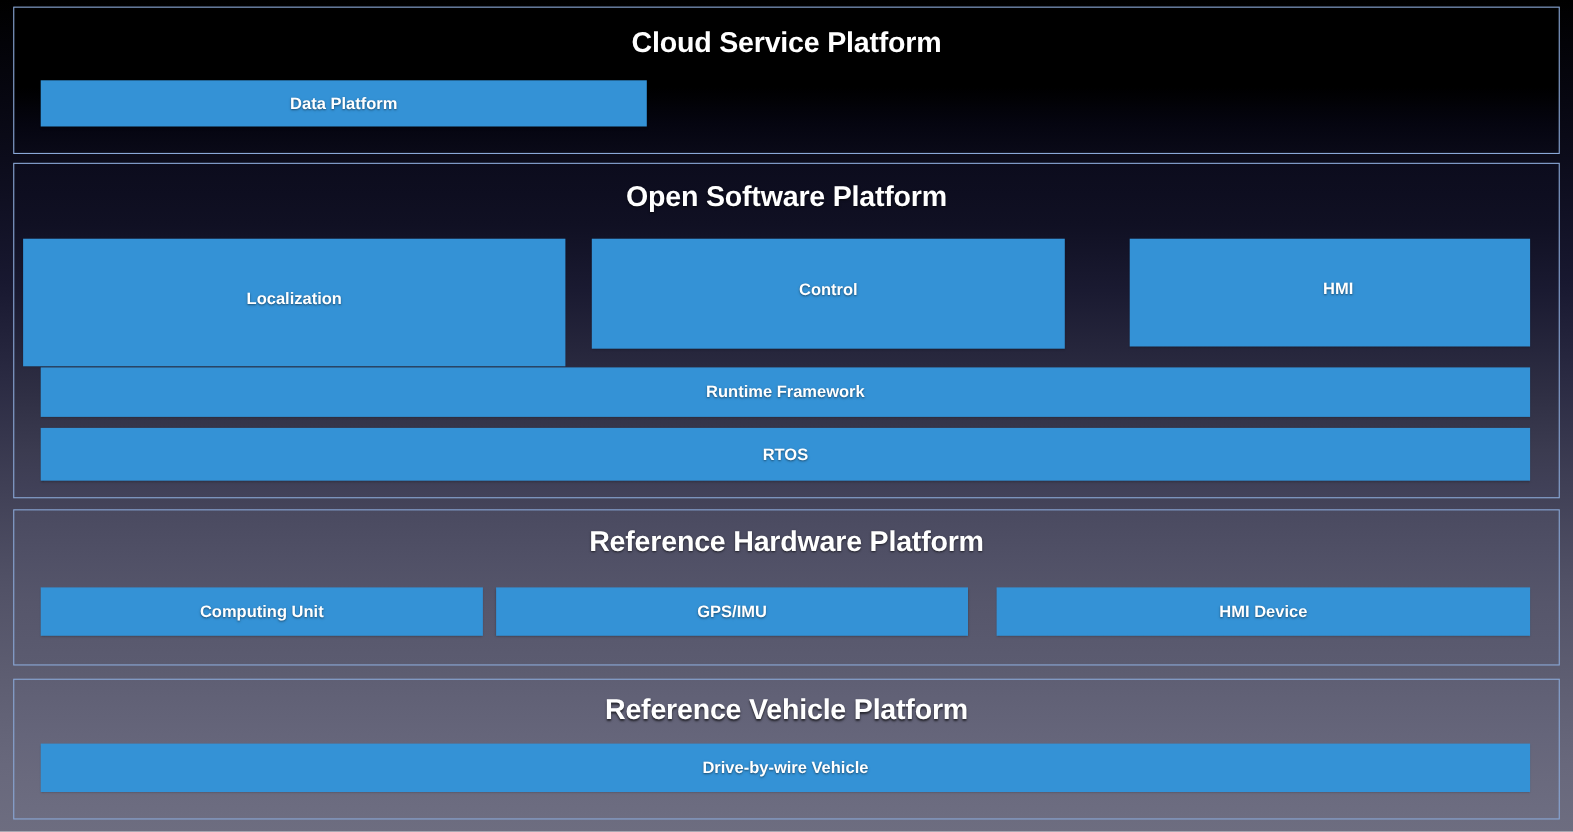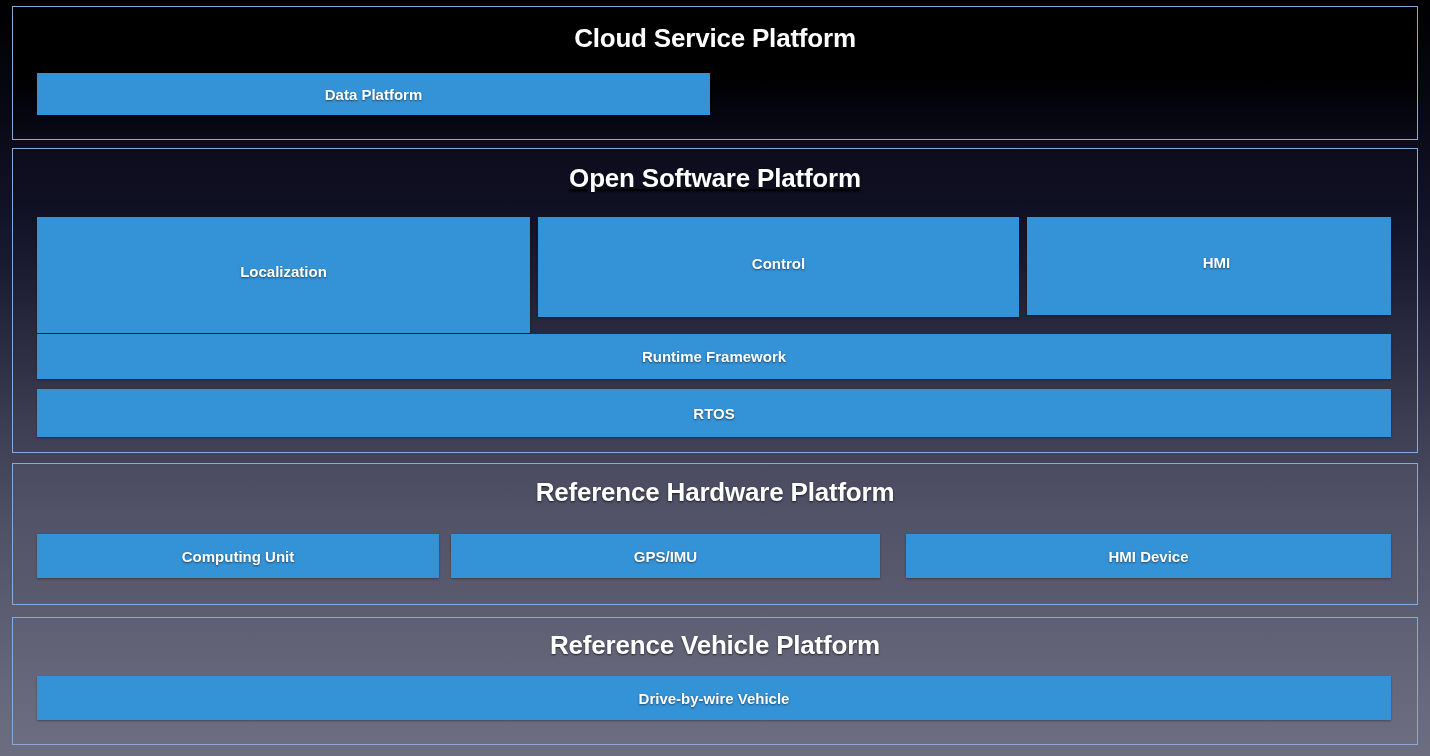--- a/index.html
+++ b/index.html
@@ -74,21 +74,20 @@
     height: 305px;
     background:
       linear-gradient(180deg,
         #0c0c1d  0%,
         #101023 18%,
         #1a1a31 38%,
         #26263c 56%,
         #313146 72%,
         #3b3b50 86%,
         #42425a 100%);
-    text-decoration: underline;
   }
   #software .panel-title { margin-top: 16px; }
 
   
   #hardware {
     top: 463px;
     height: 142px;
     background:
       linear-gradient(180deg,
         #4a4a60  0%,
@@ -133,34 +132,34 @@
     background-size: 5px 5px;
     background-repeat: repeat-x;
   }
 </style>
 </head>
 <body>
 
 <section class="panel" id="cloud">
   <div class="panel-title">Cloud Service Platform</div>
 
-  <div class="blk" style="left:24px; top:66px; width:673px; height:42px;">
+  <div class="blk" style="left:24px; top:66px; width:551px; height:42px;">
     <span>Data Platform</span>
   </div>
 
 </section>
 
 <section class="panel" id="software">
   <div class="panel-title">Open Software Platform</div>
 
-  <div class="blk" style="left:24px; top:68px; width:493px; height:116px;">
+  <div class="blk" style="left:8px; top:68px; width:493px; height:116px;">
     <span style="position:relative; top:-4px;">Localization</span>
   </div>
 
-  <div class="blk" style="left:525px; top:68px; width:481px; height:100px;">
+  <div class="blk" style="left:525px; top:68px; width:430px; height:100px;">
     <span style="position:relative; top:-4px;">Control</span>
   </div>
 
   <div class="blk" style="left:1014px; top:68px; width:364px; height:98px;padding-left:15px;">
     <span style="position:relative; top:-4px;">HMI</span>
   </div>
 
   <div class="blk" style="left:24px; top:185px; width:1354px; height:45px;">
     <span>Runtime Framework</span>
   </div>

